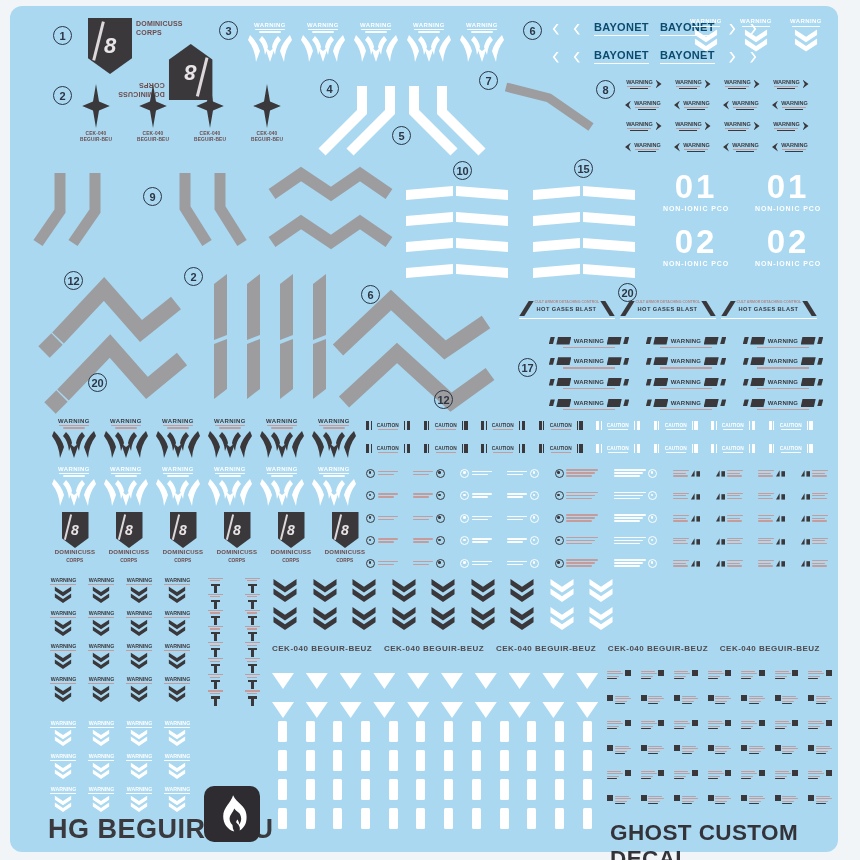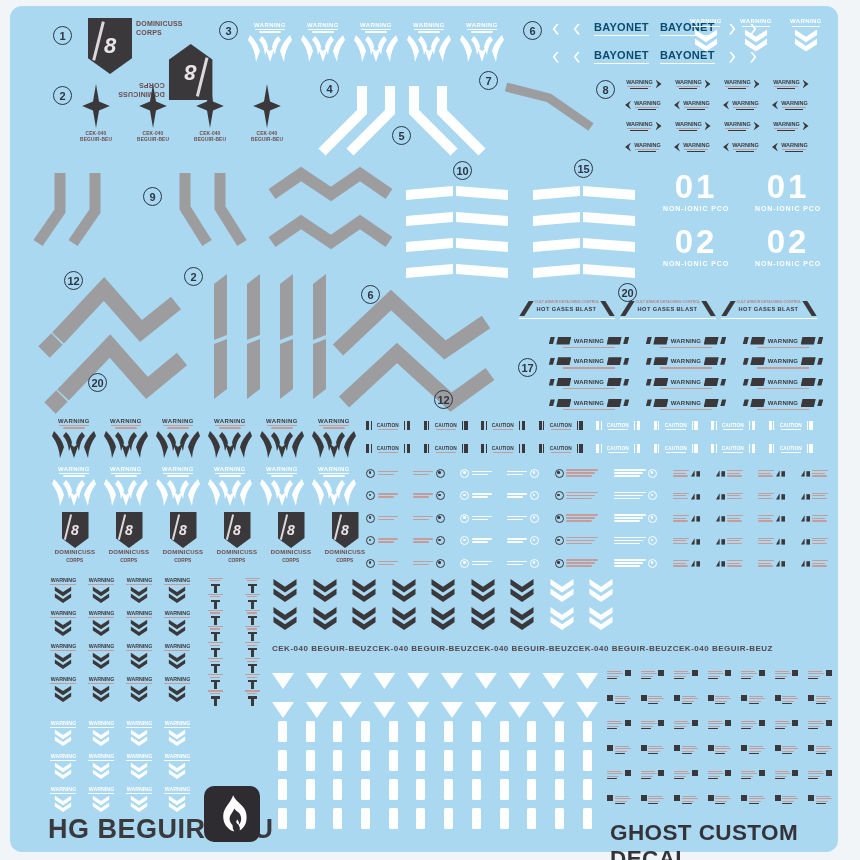--- a/index.html
+++ b/index.html
@@ -135,21 +135,21 @@
   .tdec .pb1{width:15px;height:1.1px;background:var(--c-pink)}
   .tdec .pb2{width:10px;height:1.1px;background:var(--c-pink)}
   .tshape{width:9px;height:2.5px;background:var(--c-dark);position:relative;margin-top:1px}
   .tshape::after{content:"";position:absolute;left:3px;top:2.5px;width:3px;height:7px;background:var(--c-dark)}
   
   .mcrows{display:flex;flex-direction:column;gap:4px}
   .mcrow{display:flex;gap:13.5px}
   .mc{color:var(--c-dark)} .mc.white{color:#fff}
   .mcd{display:flex;gap:13.5px}
   
-  .cekrow{display:flex;justify-content:flex-start;width:548px}
+  .cekrow{display:flex;justify-content:space-between;width:548px}
   .cek{font-size:8px;font-weight:700;color:#50494d;letter-spacing:.5px;white-space:nowrap}
   
   .trigrid{display:flex;flex-direction:column;gap:13px}
   .trirow{display:flex;gap:11.8px}
   .tri{width:22px;height:16px;background:#fff;clip-path:polygon(0 0,100% 0,50% 100%)}
   .rectgrid{display:flex;flex-direction:column;gap:8px}
   .rectrow{display:flex;gap:18.7px}
   .wrect{width:9px;height:21px;background:#fff;border-radius:1.5px}
   
   .sqgrid{display:flex;flex-direction:column;gap:9px}

